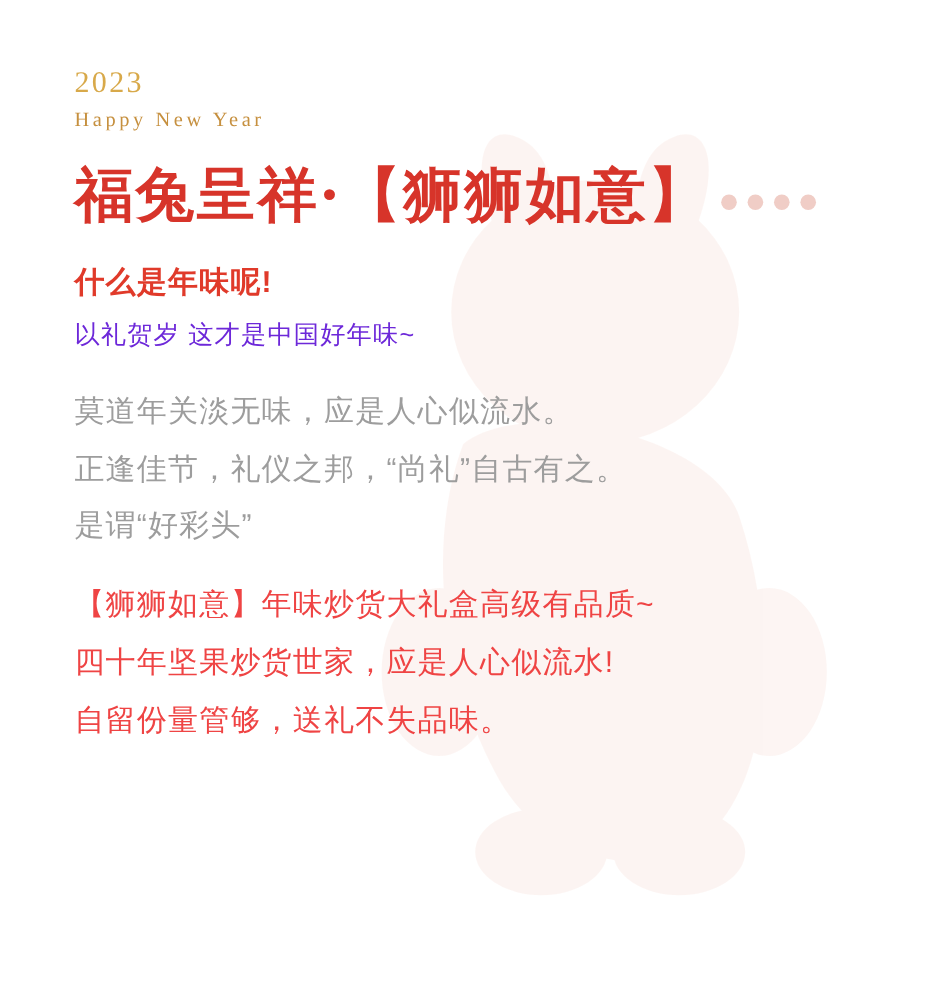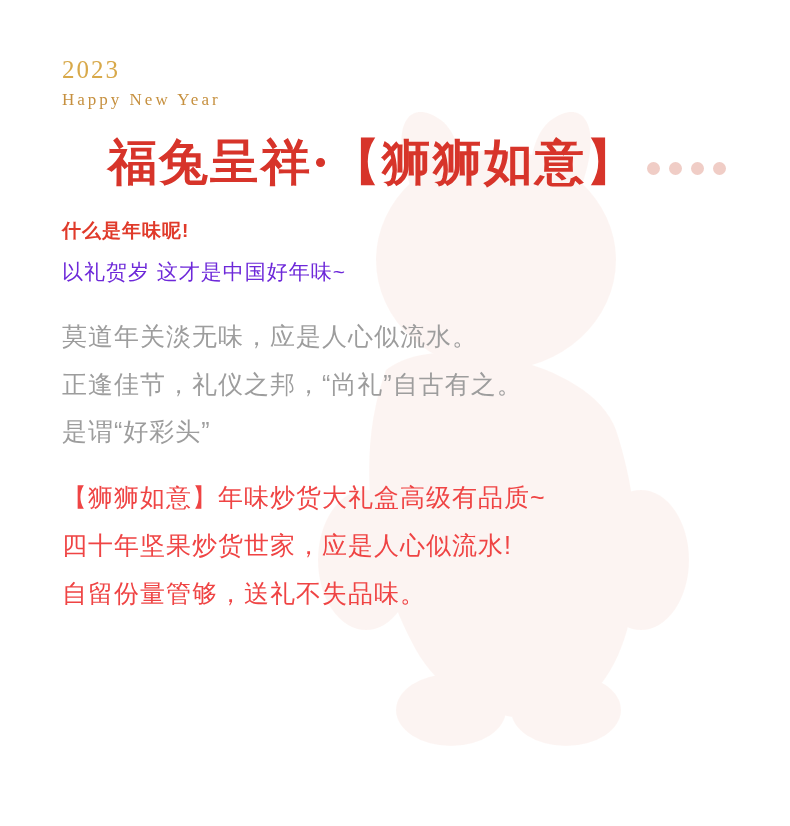--- a/index.html
+++ b/index.html
@@ -52,21 +52,20 @@
     font-size: 17px;
     letter-spacing: 3px;
     color: #c6903f;
     margin-bottom: 24px;
   }
 
   .title-row {
     display: flex;
     align-items: center;
     margin-bottom: 28px;
-    margin-left: 46px;
   }
   .main-title {
     font-family: "DejaVu Serif", "Liberation Serif", serif;
     font-size: 49px;
     font-weight: bold;
     color: #d7342a;
     letter-spacing: 2px;
     line-height: 1.15;
     white-space: nowrap;
   }
@@ -79,21 +78,21 @@
   .dots i {
     display: block;
     width: 13px;
     height: 13px;
     border-radius: 50%;
     background: #f0cdc6;
     margin-right: 9px;
   }
 
   .sub-red {
-    font-size: 19px;
+    font-size: 25px;
     font-weight: bold;
     color: #e03a2a;
     letter-spacing: 1px;
     margin-bottom: 14px;
   }
   .sub-grey {
     font-size: 21px;
     color: #6d28d9;
     letter-spacing: 1px;
     margin-bottom: 34px;

